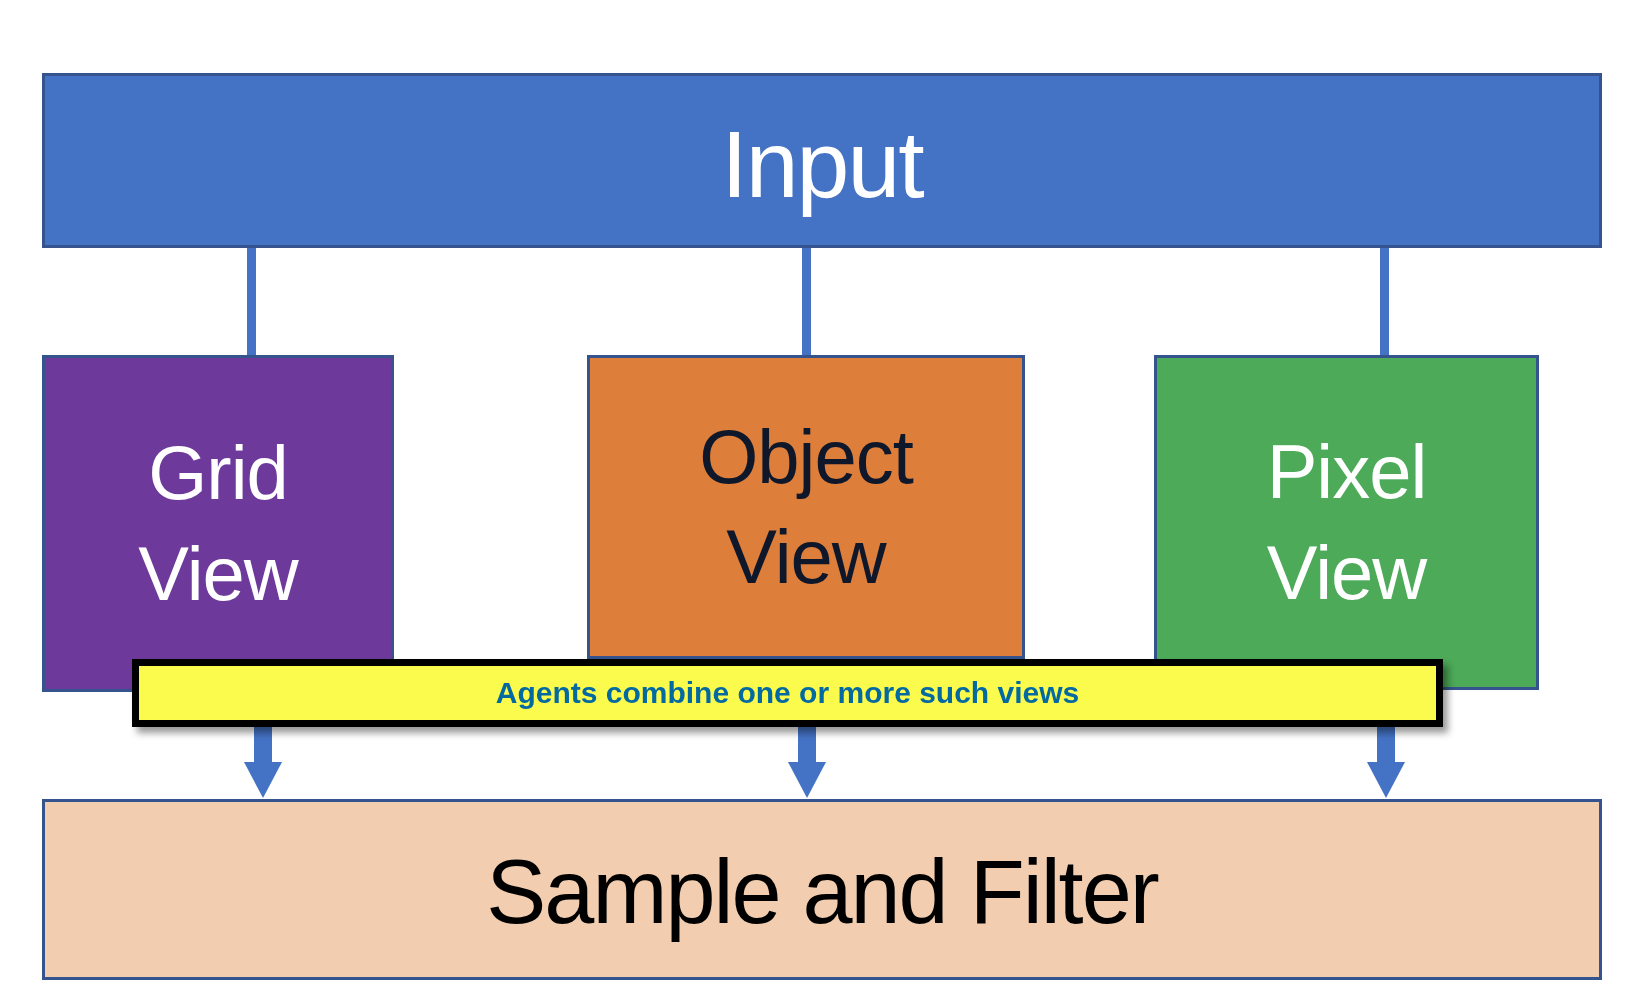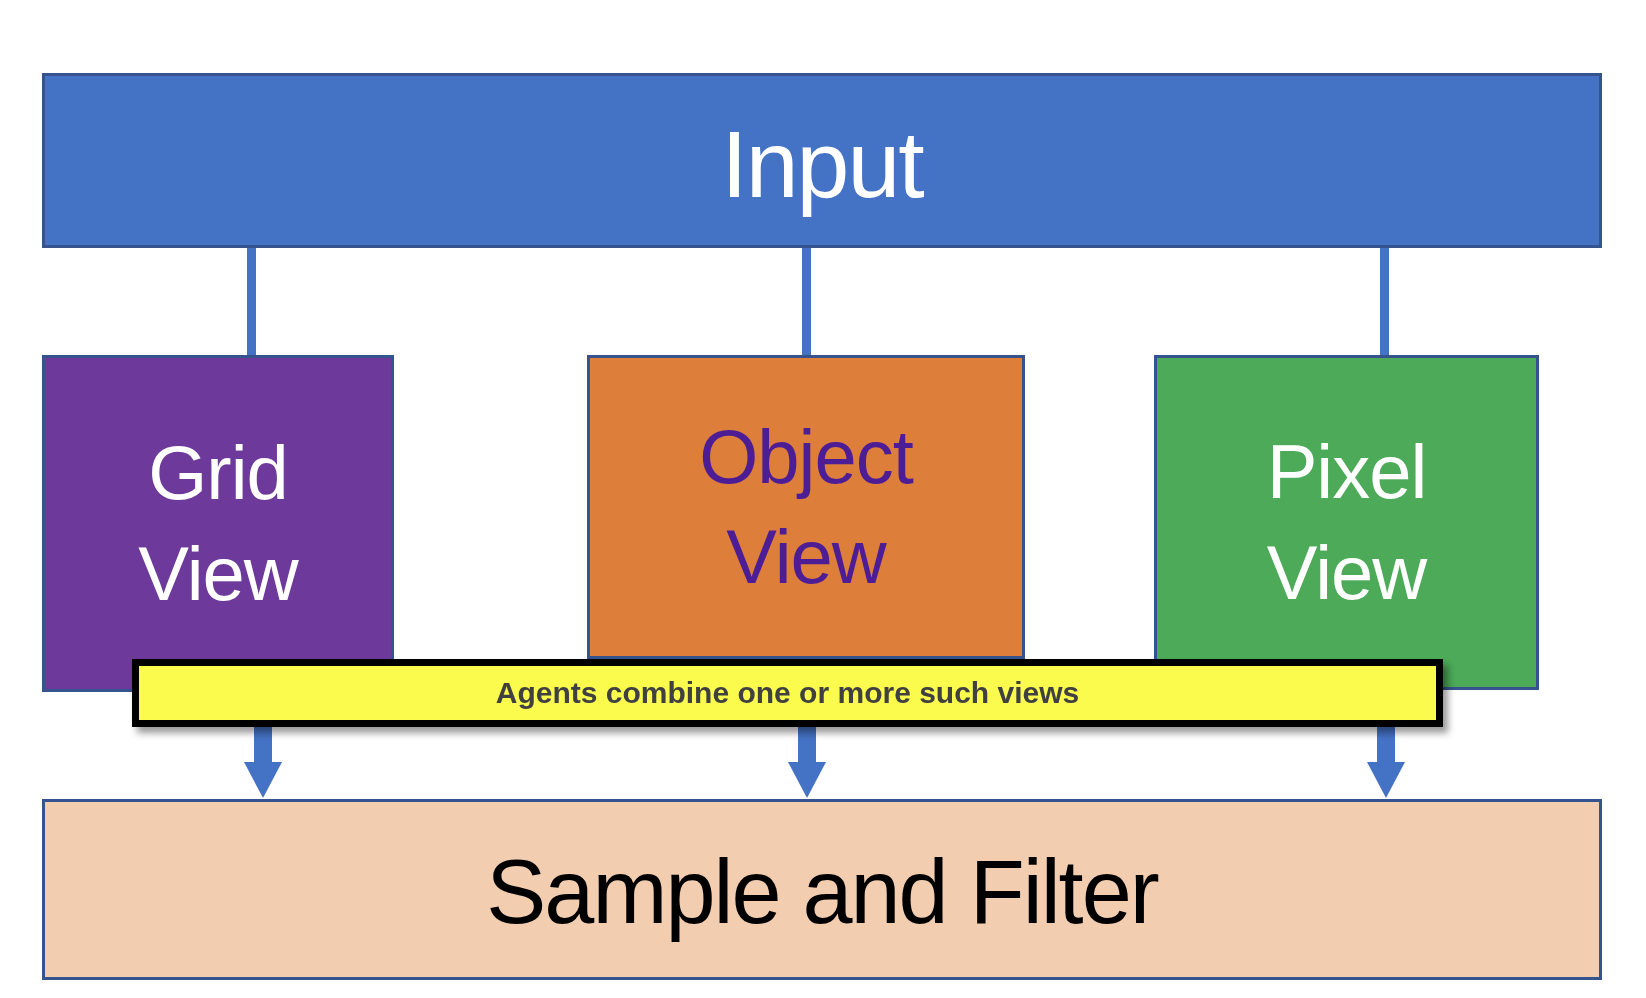--- a/index.html
+++ b/index.html
@@ -91,31 +91,31 @@
 
   <div class="node node-input" style="background: rgb(68, 114, 196); color: rgb(255, 255, 255); border-color: rgb(53, 84, 142);">
     <span class="label">Input</span>
   </div>
 
   <div class="node node-grid" style="background: rgb(109, 58, 156); color: rgb(255, 255, 255); border-color: rgb(53, 84, 142);">
     <span class="label view-label">Grid
 View</span>
   </div>
 
-  <div class="node node-object" style="background: rgb(221, 126, 59); color: #4c1d95; border-color: rgb(53, 84, 142);">
+  <div class="node node-object" style="background: rgb(221, 126, 59); color: #0f172a; border-color: rgb(53, 84, 142);">
     <span class="label view-label">Object
 View</span>
   </div>
 
   <div class="node node-pixel" style="background: rgb(76, 170, 88); color: rgb(255, 255, 255); border-color: rgb(53, 84, 142);">
     <span class="label view-label">Pixel
 View</span>
   </div>
 
-  <div class="banner" style="background: rgb(251, 251, 78); border-color: rgb(0, 0, 0); color: #404040;">
+  <div class="banner" style="background: rgb(251, 251, 78); border-color: rgb(0, 0, 0); color: #0369a1;">
     <span class="label">Agents combine one or more such views</span>
   </div>
 
   <div class="arrow arrow-grid" style="color: rgb(68, 114, 196);">
     <svg viewBox="0 0 40 72">
       <rect x="11" y="0" width="18" height="38" fill="currentColor"></rect>
       <polygon points="1,36 39,36 20,72" fill="currentColor"></polygon>
     </svg>
   </div>
   <div class="arrow arrow-object" style="color: rgb(68, 114, 196);">

